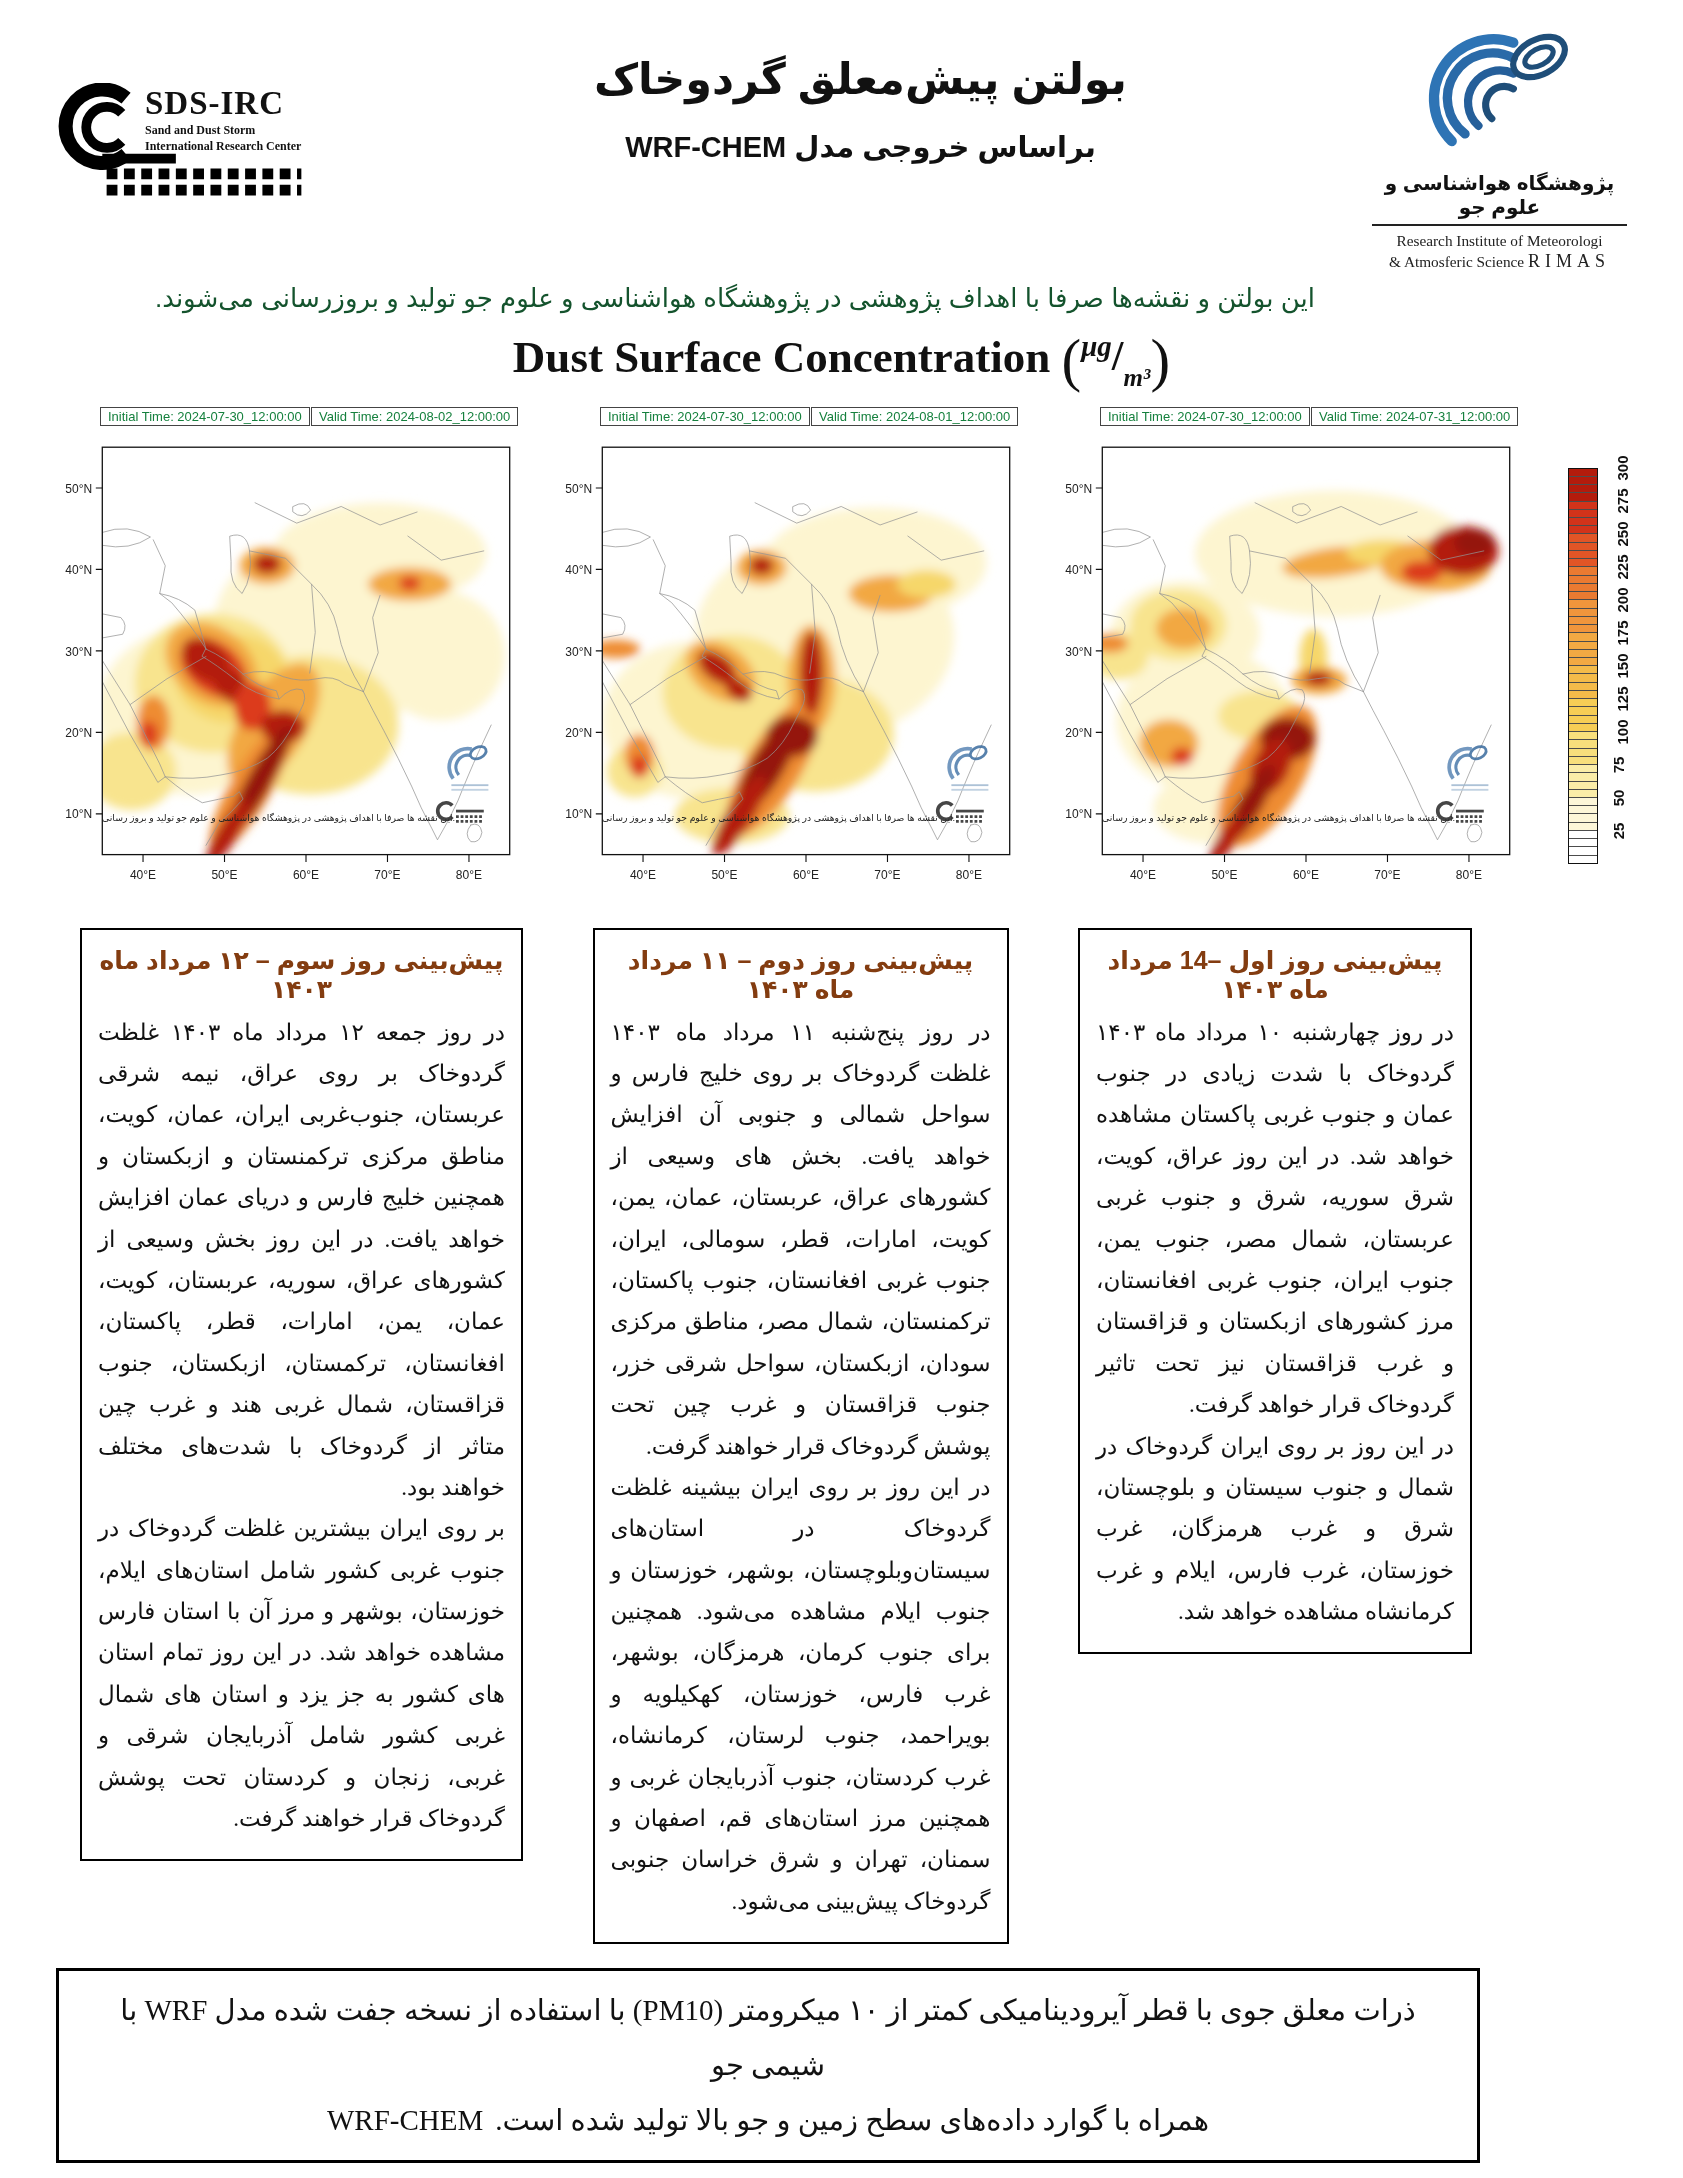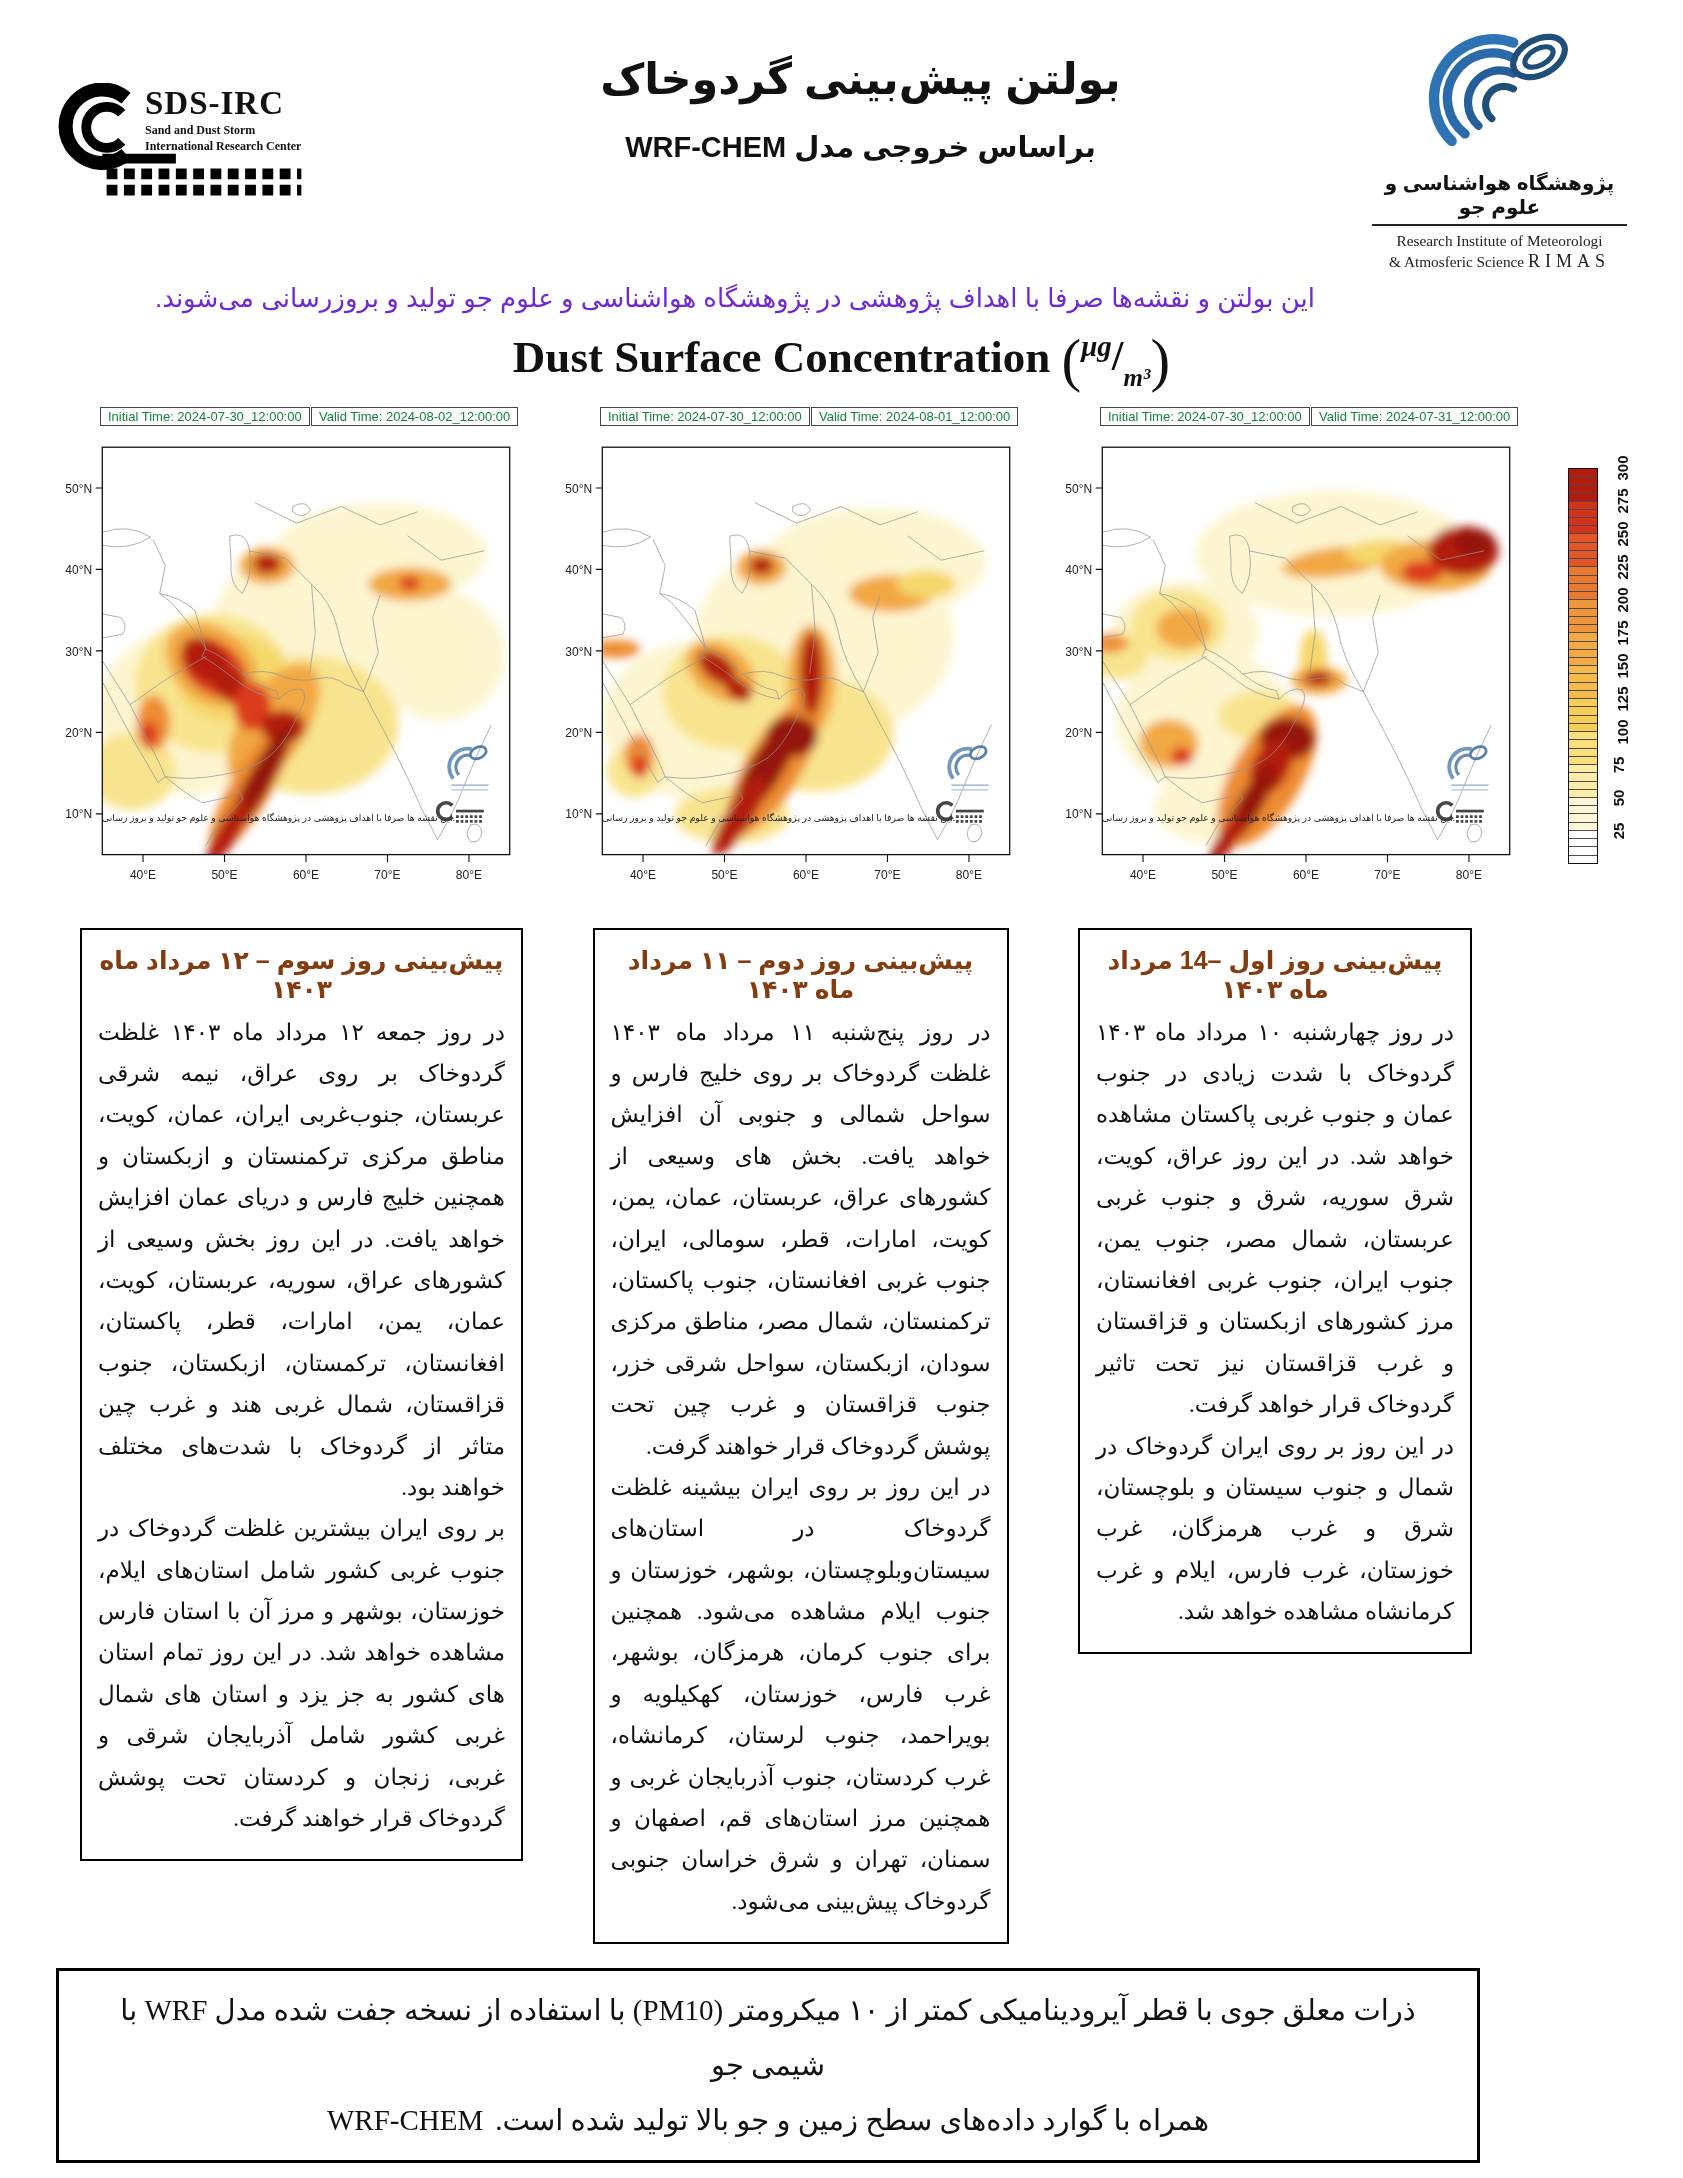--- a/index.html
+++ b/index.html
@@ -16,21 +16,21 @@
   .center-titles{flex:1;text-align:center;margin-top:28px;direction:rtl;}
   .main-title{font-size:43px;font-weight:bold;margin:0;}
   .sub-title{font-size:29px;font-weight:bold;margin:26px 0 0 0;}
   .rimas{width:259px;text-align:center;}
   .rimas-fa{font-size:20px;font-weight:bold;direction:rtl;margin-top:2px;}
   .rimas-rule{height:2px;background:#222;margin:5px 2px;}
   .rimas-en{font-family:"Liberation Serif","DejaVu Serif",serif;font-size:15.3px;line-height:1.25;color:#222;}
   .rimas-acr{letter-spacing:5px;font-size:18px;}
 
   
-  .disclaimer{margin:10px 368px 0 54px;direction:rtl;text-align:right;color:#6d28d9;font-size:26px;}
+  .disclaimer{margin:10px 368px 0 54px;direction:rtl;text-align:right;color:#14532d;font-size:26px;}
   .bulletin-title{direction:rtl;text-align:center;font-size:35px;font-weight:bold;margin-top:36px;}
   .en-title{text-align:center;font-family:"Liberation Serif","DejaVu Serif",serif;font-weight:bold;
             font-size:45px;margin-top:12px;}
   .unit{white-space:nowrap;}
   .unit .paren{font-size:59px;font-weight:normal;vertical-align:-8px;}
   .unit .num{font-size:29px;font-style:italic;vertical-align:16px;}
   .unit .slash{font-size:42px;vertical-align:2px;}
   .unit .den{font-size:25px;font-style:italic;vertical-align:-14px;}
 
   
@@ -97,21 +97,21 @@
         <line x1="48" y1="84" x2="228" y2="84" stroke="#000" stroke-width="10" stroke-dasharray="10 6"></line>
         <line x1="48" y1="99" x2="228" y2="99" stroke="#000" stroke-width="10" stroke-dasharray="10 6"></line>
       </svg>
       <div class="sds-text">
         <div class="sds-acronym">SDS-IRC</div>
         <div class="sds-sub">Sand and Dust Storm</div>
         <div class="sds-sub">International Research Center</div>
       </div>
     </div>
     <div class="center-titles">
-      <h1 class="main-title">بولتن پیش‌بینی گردوخاک</h1>
+      <h1 class="main-title">بولتن پیش‌معلق گردوخاک</h1>
       <h2 class="sub-title">براساس خروجی مدل WRF-CHEM</h2>
     </div>
     <div class="rimas">
       <svg width="154" height="139" viewBox="0 0 150 135">
         <path d="M28,112 A58,58 0 0 1 88,16" stroke="#2e74b5" stroke-width="10" fill="none" stroke-linecap="round"></path>
         <path d="M41,105 A44,44 0 0 1 88,31" stroke="#2a6aa8" stroke-width="9" fill="none" stroke-linecap="round"></path>
         <path d="M54,97 A31,31 0 0 1 88,46" stroke="#255f9a" stroke-width="8" fill="none" stroke-linecap="round"></path>
         <path d="M67,90 A18,18 0 0 1 88,61" stroke="#1f4e79" stroke-width="7" fill="none" stroke-linecap="round"></path>
         <ellipse cx="113" cy="30" rx="27" ry="17" transform="rotate(-28 113 30)" stroke="#1f4e79" stroke-width="6" fill="none"></ellipse>
         <ellipse cx="113" cy="30" rx="15" ry="8" transform="rotate(-28 113 30)" stroke="#1f4e79" stroke-width="5" fill="none"></ellipse>

